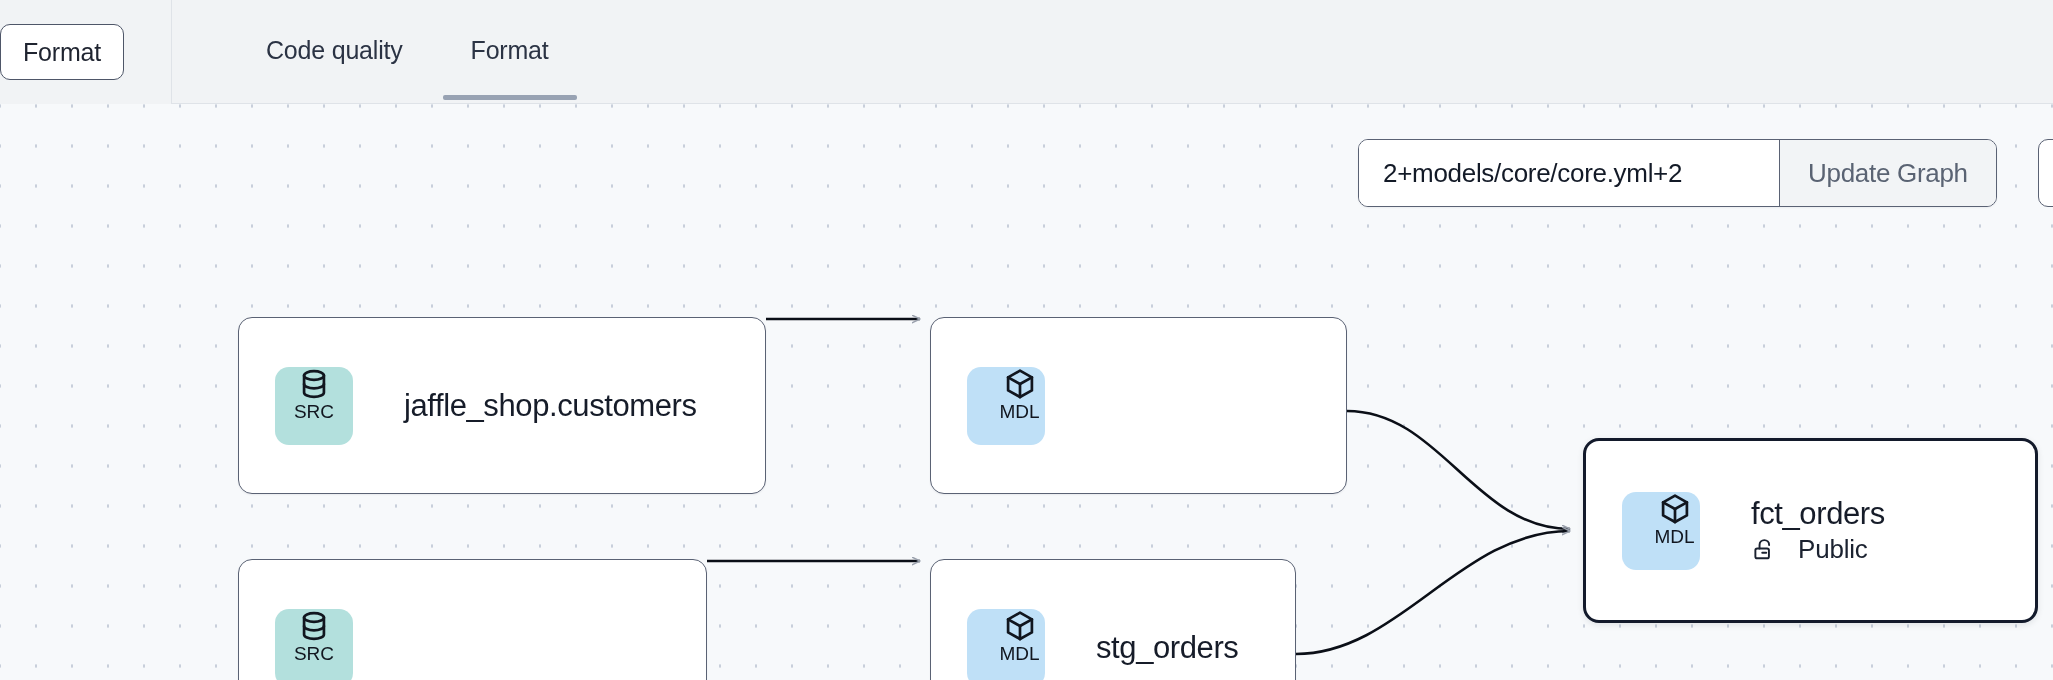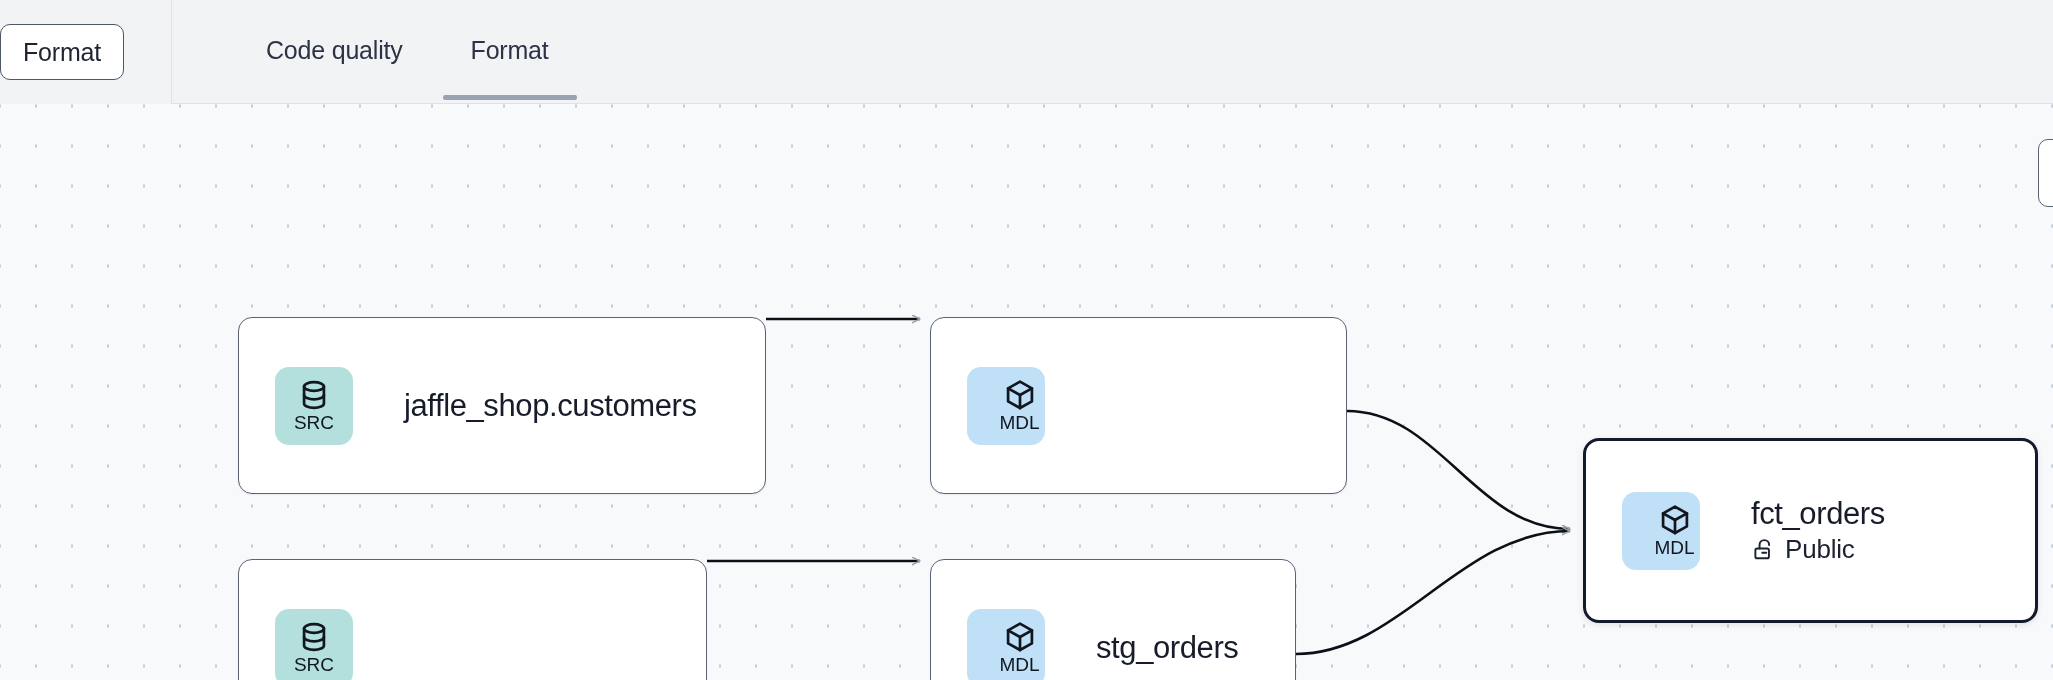--- a/index.html
+++ b/index.html
@@ -135,21 +135,20 @@
   }
 
   .badge {
     width: 78px;
     height: 78px;
     border-radius: 14px;
     flex: 0 0 78px;
     display: flex;
     flex-direction: column;
     align-items: center;
-    justify-content: center;
     gap: 1px;
   }
   .badge.src { background: #b3e0dd; }
   .badge.mdl { background: #bfe0f7; padding-left: 27px; }
 
   .badge svg { display: block; }
   .badge-text {
     font-size: 19px;
     line-height: 20px;
     color: #11161f;
@@ -169,21 +168,21 @@
     font-size: 31px;
     color: #161c29;
     letter-spacing: -0.4px;
     white-space: nowrap;
     font-family: "Liberation Sans", sans-serif;
   }
 
   .node-sub {
     display: flex;
     align-items: center;
-    gap: 9px;
+    gap: 22px;
     font-size: 26px;
     color: #1b2230;
     letter-spacing: -0.2px;
     white-space: nowrap;
   }
   .node-sub svg { display: block; flex: 0 0 auto; }
 
   
   .selector-group {
     position: absolute;
@@ -342,18 +341,22 @@
           <svg width="25" height="25" viewBox="0 0 24 24" fill="none" stroke="#1b2230" stroke-width="1.85" stroke-linecap="round" stroke-linejoin="round">
             <rect x="4.2" y="11" width="13" height="9.4" rx="1.8"></rect>
             <path d="M8.2 11 V7.6 a4.6 4.6 0 0 1 9.2 0"></path>
             <path d="M10.8 15.2 h3.8"></path>
           </svg>
           <span>Public</span>
         </div>
       </div>
     </div>
 
+    <div class="selector-group">
+      <input class="selector-input" type="text" value="2+models/core/core.yml+2" style="">
+      <button class="update-graph-button">Update Graph</button>
+    </div>
 
     <div class="side-control"></div>
 
   </div>
 
 </div>
 
 </body></html>

